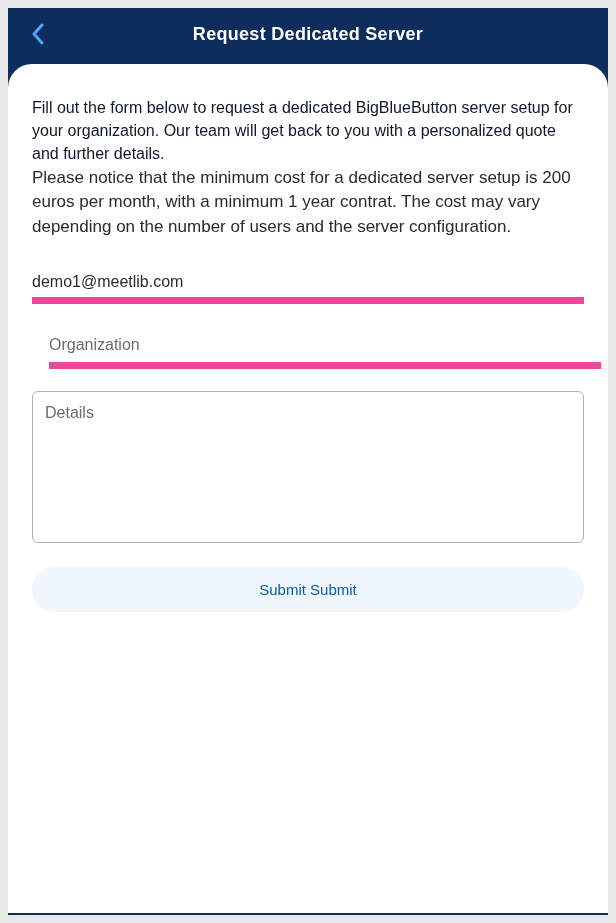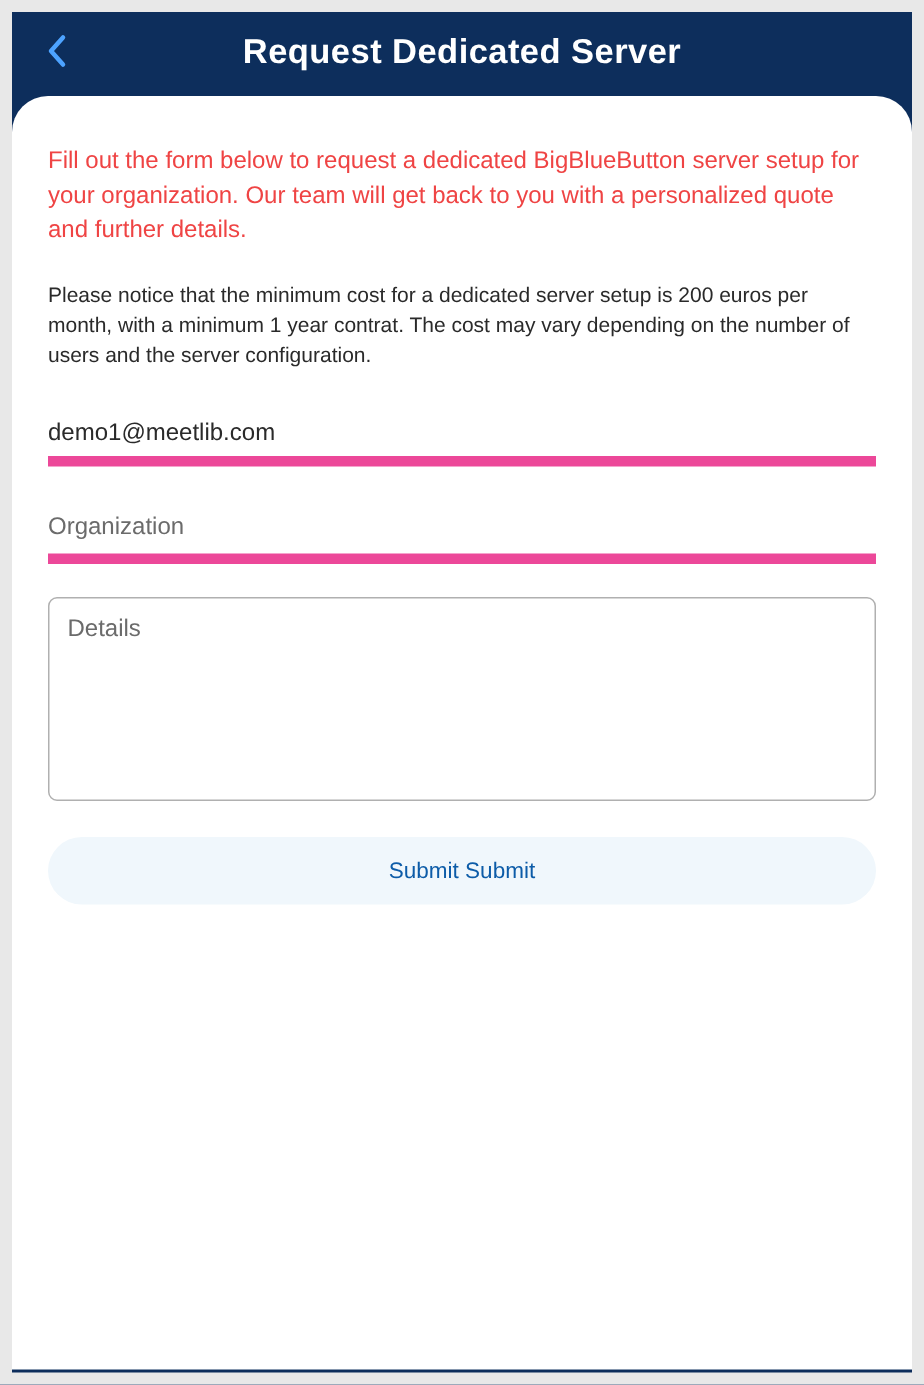--- a/index.html
+++ b/index.html
@@ -41,41 +41,40 @@
       display: flex;
       align-items: center;
       justify-content: center;
       cursor: pointer;
     }
     .header-title {
       position: absolute;
       left: 50%;
       transform: translateX(-50%);
       color: #ffffff;
-      font-size: 23px;
+      font-size: 18px;
       font-weight: 600;
       letter-spacing: 0.3px;
     }
     .card {
       background: #ffffff;
       border-radius: 24px 24px 0 0;
       height: calc(100% - 58px);
       padding: 32px 24px 24px 24px;
       display: flex;
       flex-direction: column;
     }
     .intro-text {
-      color: #ef4444;
+      color: #0f172a;
       font-size: 16px;
       line-height: 1.45;
-      margin-bottom: 20px;
     }
     .intro-text-2 {
       color: #2a2a2a;
-      font-size: 14px;
+      font-size: 17px;
       line-height: 1.45;
       margin-bottom: 30px;
     }
     .field-group {
       position: relative;
       margin-bottom: 22px;
     }
     .field-label {
       color: #6b6b6b;
       font-size: 12px;
@@ -91,27 +90,28 @@
       outline: none;
       color: #2a2a2a;
       background: transparent;
     }
     .text-input::placeholder {
       color: #6b6b6b;
       font-size: 16px;
     }
     .field-group-org .text-input {
       padding: 10px 0 8px 0;
+      margin-left: 17px;
     }
     .textarea-wrap {
       border: 1px solid #b0b0b0;
       border-radius: 6px;
       padding: 12px;
       margin-bottom: 24px;
-      height: 136px;
+      height: 152px;
       display: flex;
       align-items: center;
     }
     .textarea-input {
       width: 100%;
       height: 100%;
       border: none;
       outline: none;
       resize: none;
       font-size: 16px;

